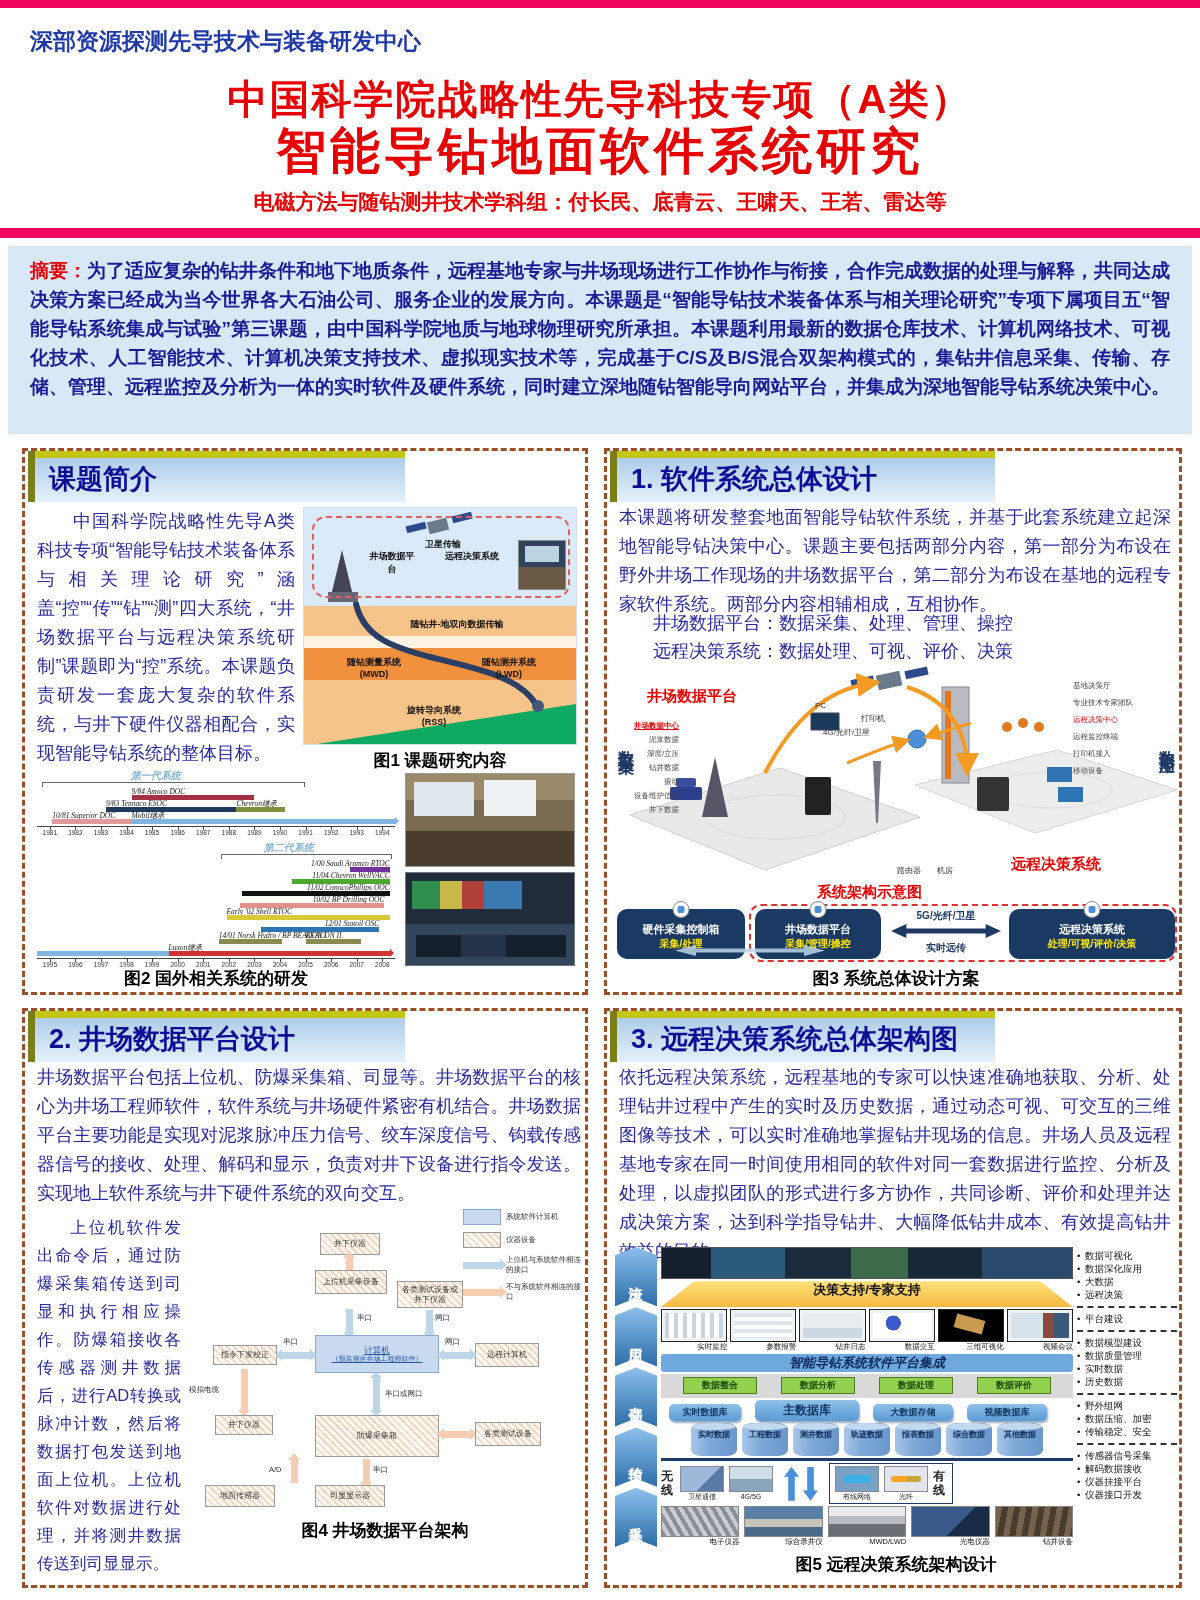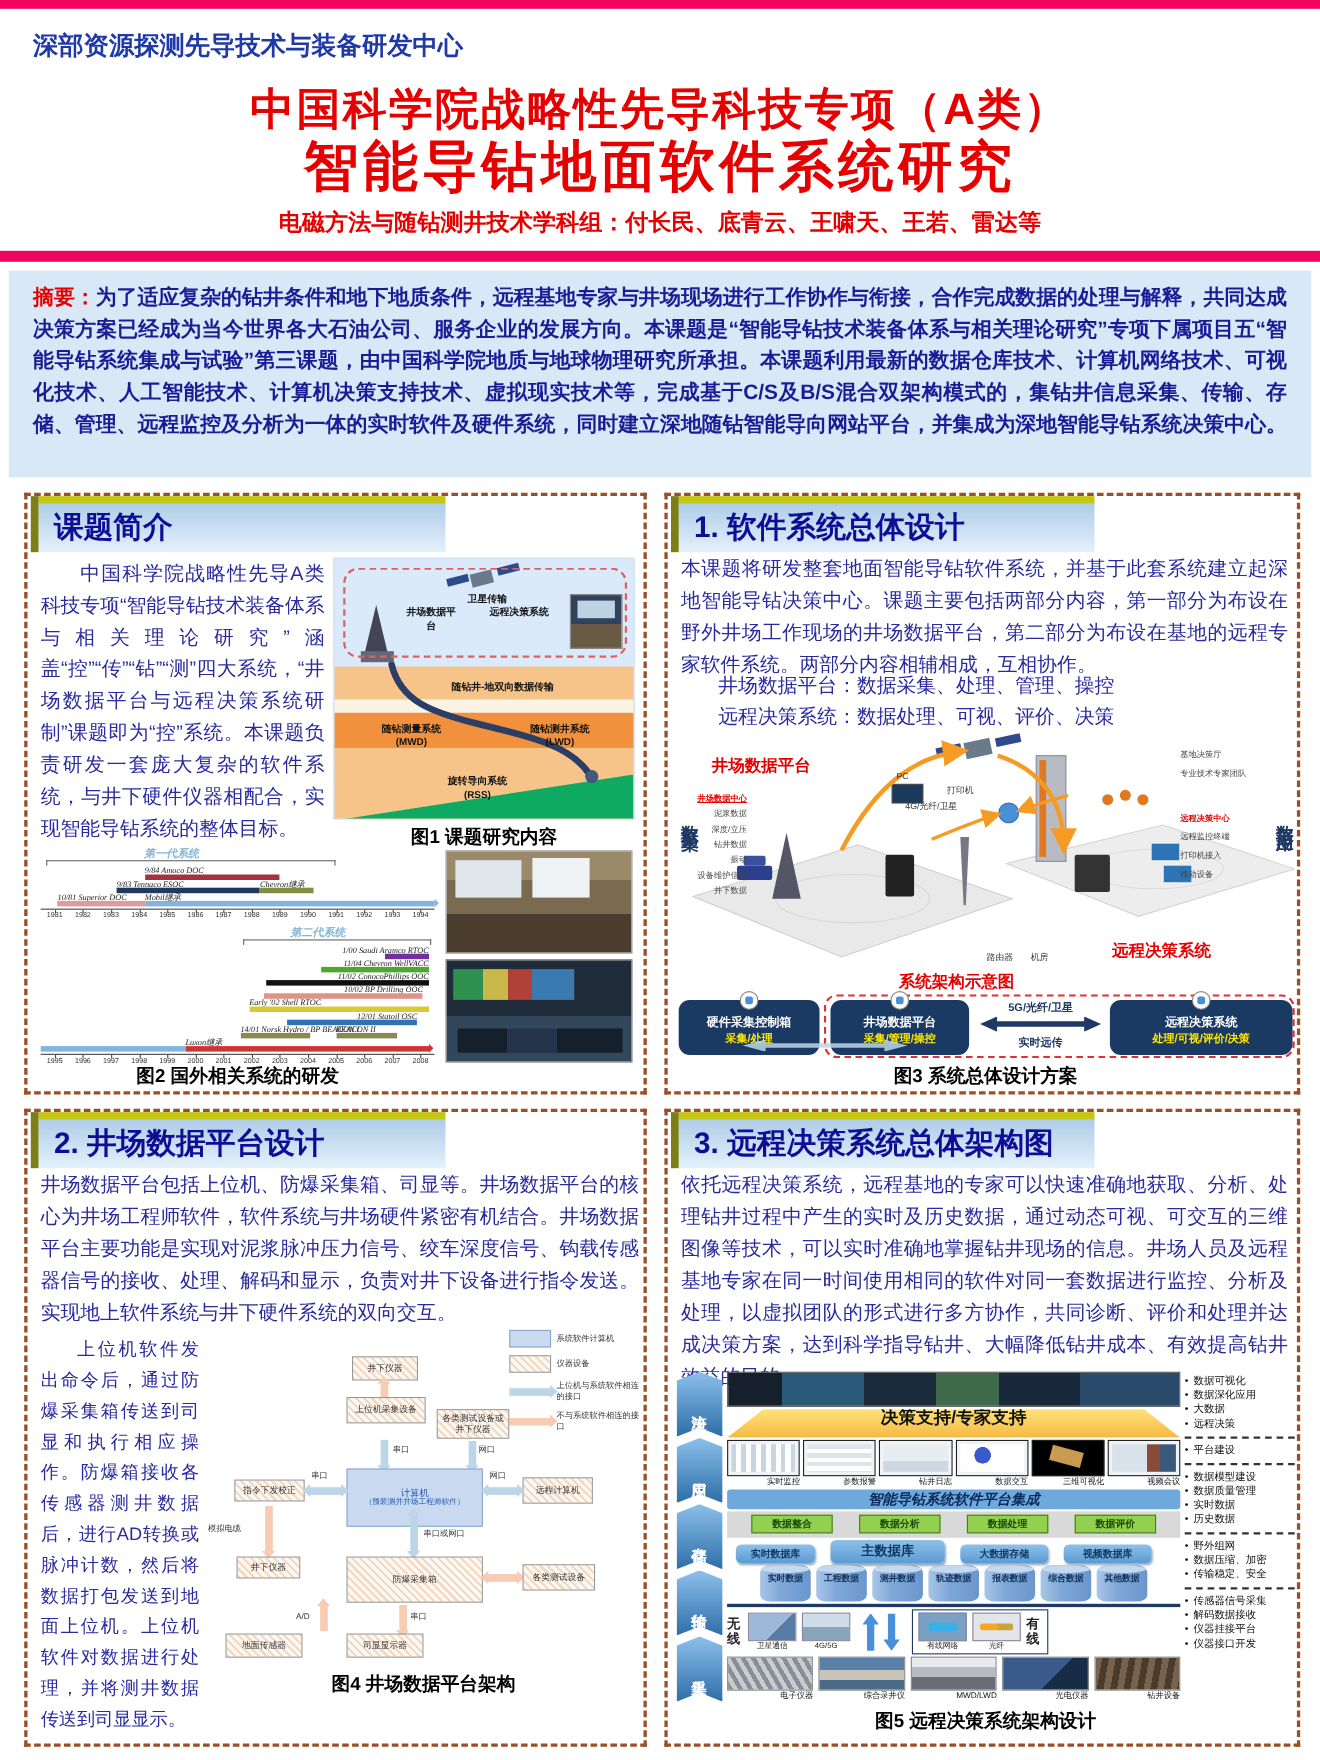--- a/index.html
+++ b/index.html
@@ -70,21 +70,21 @@
   .ph-ops::after { content:""; position:absolute; left:10px; bottom:8px; width:150px; height:22px; background:linear-gradient(90deg,#16202c 0 30%,#24344a 30% 60%,#16202c 60%); }
 
   
   .p2-body { position:absolute; left:12px; top:52px; width:552px; }
   .p2-line { position:absolute; left:46px; font-size:18px; color:#2a2a9e; }
   .fig3 { position:absolute; left:8px; top:214px; width:562px; height:238px; }
   .f3-lab { font-size:7.5px; color:#444; white-space:nowrap; }
   .f3-left { position:absolute; left:2px; top:56px; width:62px; text-align:right; display:flex; flex-direction:column; gap:4px; }
   .f3-left .f3-lab:nth-child(1) { color:#e60000; font-weight:bold;text-decoration:underline; }
   .f3-right { position:absolute; left:458px; top:16px; width:102px; display:flex; flex-direction:column; gap:7px; }
-  .f3-right .f3-lab:nth-child(3) { color:#e60000; font-weight:bold;margin-top:24px; }
+  .f3-right .f3-lab:nth-child(3) { color:#e60000; font-weight:normal; }
   .f3-top-lab { position:absolute; font-size:8px; color:#333; }
   .f3-red { position:absolute; font-size:15px; font-weight:bold; color:#e60000; }
   .f3-vert { position:absolute; top:72px; writing-mode:vertical-rl; text-orientation:upright; font-size:16px; font-weight:bold; color:#1f3864; letter-spacing:3px; }
   .p2-strip { position:absolute; left:8px; top:456px; width:562px; height:56px; }
   .strip-dash { position:absolute; left:134px; top:-3px; width:428px; height:58px; border:2px dashed #e03030; border-radius:12px; }
   .nbox { position:absolute; top:2px; height:50px; background:#1b3a63; border-radius:10px; color:#fff; text-align:center; }
   .nbox .nico { position:absolute; left:50%; top:-8px; transform:translateX(-50%); width:17px; height:17px; border-radius:50%; background:#fff; border:1px solid #888; }
   .nbox .nico::before { content:""; position:absolute; left:4px; top:4px; width:7px; height:7px; background:#4a90d9; border-radius:2px; }
   .nbox .nt { margin-top:13px; font-size:11px; font-weight:bold; }
   .nbox .ns { font-size:10px; font-weight:bold; color:#ffe800; }
@@ -118,21 +118,21 @@
   .f4-leg .lar { width:38px; height:7px; margin-right:5px; flex:none; position:relative; }
   .p3-cap { left:160px; top:508px; width:400px; }
 
   
   .p4-body { position:absolute; left:12px; top:52px; width:552px; }
   .fig5 { position:absolute; left:8px; top:236px; width:562px; height:300px; display:flex; gap:4px; }
   .f5-chev { width:42px; display:flex; flex-direction:column; gap:1px; }
   .chev { flex:1; background:linear-gradient(180deg,#8cc0ec,#2e6da8); clip-path:polygon(50% 0%,100% 14%,100% 100%,50% 86%,0% 100%,0% 14%); color:#fff; font-weight:bold; font-size:14px; display:flex; align-items:center; justify-content:center; writing-mode:vertical-rl; text-orientation:upright; letter-spacing:1px; }
   .f5-main { flex:1; display:flex; flex-direction:column; gap:2px; }
   .f5-photo { height:36px; background:linear-gradient(90deg,#16202c 0 12%,#2a5a7a 12% 30%,#1a2c3c 30% 46%,#3c6a4a 46% 60%,#18283a 60% 78%,#2a4a6c 78%); border:1px solid #555; }
-  .f5-trap { height:29px; background:linear-gradient(180deg,#ffe27a,#f5b942); clip-path:polygon(8% 0,92% 0,100% 100%,0 100%); text-align:center; font-size:16px; font-weight:bold; color:#111; line-height:17px; }
+  .f5-trap { height:29px; background:linear-gradient(180deg,#ffe27a,#f5b942); clip-path:polygon(8% 0,92% 0,100% 100%,0 100%); text-align:center; font-size:13px; font-weight:bold; color:#111; line-height:17px; }
   .f5-screens { height:48px; display:flex; gap:3px; }
   .f5-sw { flex:1; display:flex; flex-direction:column; }
   .f5-scr { flex:1; border:1px solid #222; background:#f0f3f6; position:relative; overflow:hidden; }
   .s0::before { content:""; position:absolute; inset:3px; background:repeating-linear-gradient(90deg,#c8d4e0 0 4px,#fff 4px 9px); }
   .s1::before { content:""; position:absolute; inset:3px; background:repeating-linear-gradient(180deg,#dde4ea 0 4px,#fff 4px 8px); }
   .s2::before { content:""; position:absolute; inset:3px; background:linear-gradient(180deg,#e8edf2 0 60%,#cdd8e2 60%); }
   .s3::before { content:""; position:absolute; inset:3px; background:radial-gradient(circle at 35% 40%, #3a5acc 0 18%, #fff 19%); }
   .s4 { background:#000; } .s4::before { content:""; position:absolute; left:25%; top:22%; width:45%; height:45%; background:#c89a52; transform:rotate(15deg); }
   .s5::before { content:""; position:absolute; inset:3px; background:linear-gradient(90deg,#d8e2ea 0 55%,#8a4a3a 55% 75%,#3a5a7c 75%); }
   .f5-slab { font-size:7.5px; text-align:right; color:#111; height:10px; line-height:10px; }
@@ -445,21 +445,21 @@
         </div>
     </div>
     <div class="hbox" style="left:135px;top:26px;width:60px;height:22px;">井下仪器</div>
     <div class="arrV orange up" style="left:161px;top:50px;height:24px;"></div>
     <div class="hbox" style="left:130px;top:63px;width:72px;height:24px;">上位机采集设备</div>
     <div class="hbox" style="left:212px;top:74px;width:66px;height:27px;">各类测试设备或井下仪器</div>
     <div class="arrV blue" style="left:161px;top:102px;height:24px;"></div>
     <div class="f4-al" style="left:172px;top:106px;">串口</div>
     <div class="arrV blue" style="left:241px;top:103px;height:23px;"></div>
     <div class="f4-al" style="left:250px;top:106px;">网口</div>
-    <div class="bbox" style="left:130px;top:128px;width:124px;height:53px;font-size:8.5px;">
+    <div class="bbox" style="left:130px;top:128px;width:124px;height:38px;font-size:8.5px;text-decoration:underline;">
       <span>计算机</span>
       <span style="font-size:7px;">（预装测井井场工程师软件）</span>
     </div>
     <div class="hbox" style="left:28px;top:138px;width:64px;height:20px;">指令下发校正</div>
     <div class="arrH blue dbl" style="left:96px;top:145px;width:30px;"></div>
     <div class="f4-al" style="left:98px;top:130px;">串口</div>
     <div class="hbox" style="left:290px;top:136px;width:64px;height:24px;">远程计算机</div>
     <div class="arrH blue dbl" style="left:258px;top:145px;width:28px;"></div>
     <div class="f4-al" style="left:260px;top:130px;">网口</div>
     <div class="arrV blue dbl" style="left:188px;top:170px;height:34px;"></div>

